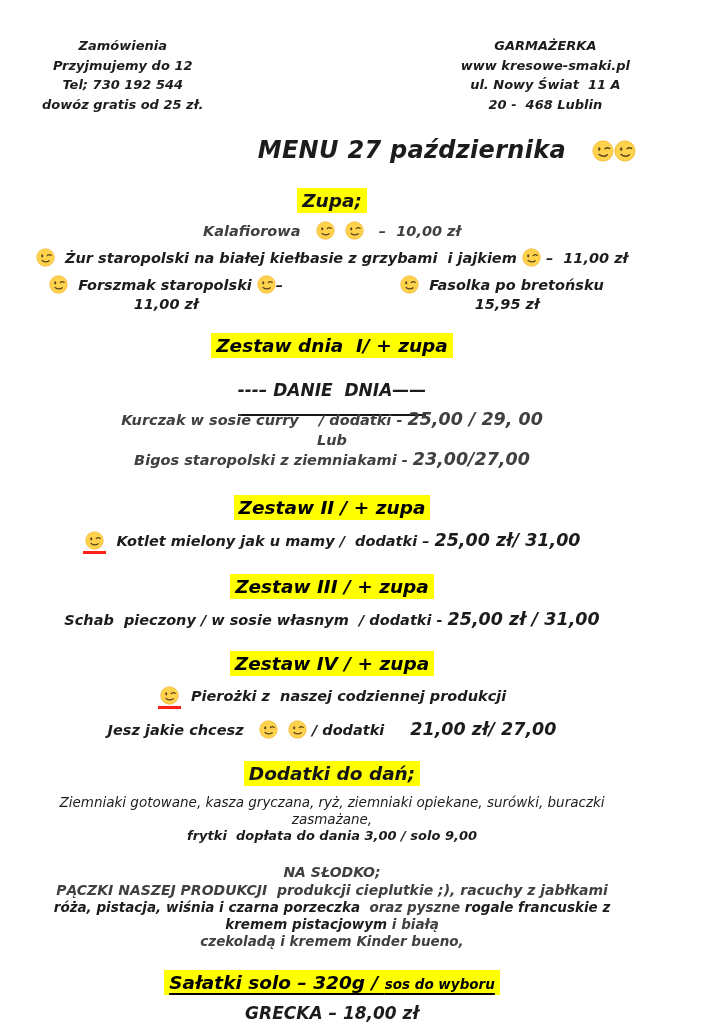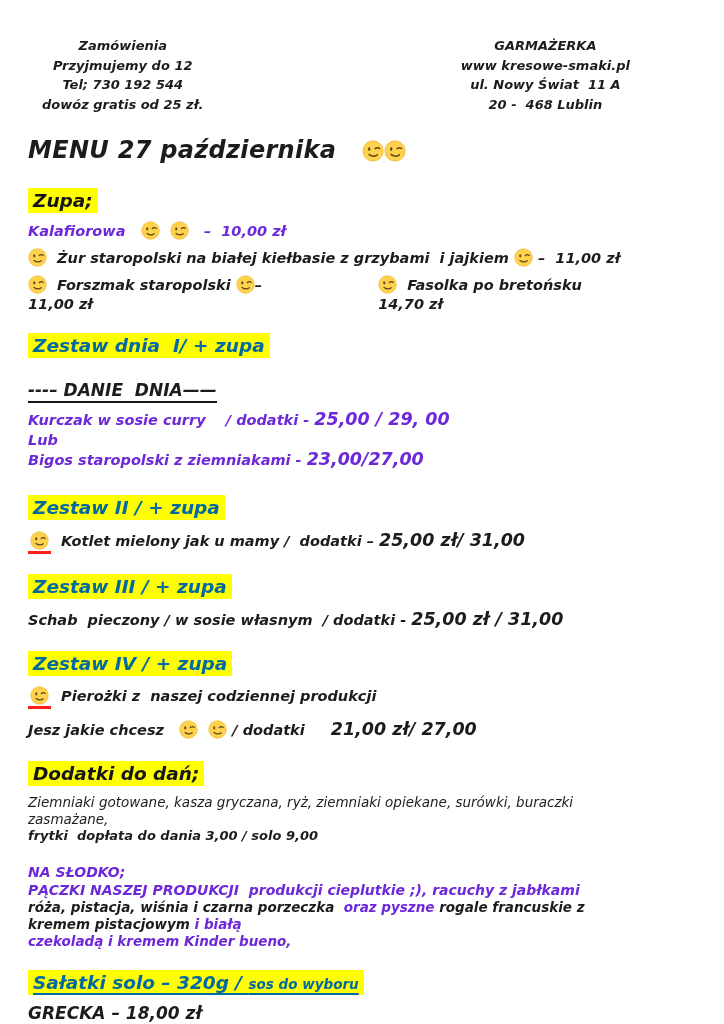--- a/index.html
+++ b/index.html
@@ -9,34 +9,34 @@
     font-style:italic;color:#1c1c1c;
   }
   .page{box-sizing:border-box;width:664px;height:1024px;padding:36px 28px 0;}
   .txt{white-space:pre-wrap;}
   
   .header{display:flex;justify-content:space-between;align-items:flex-start;}
   .header-block{font-size:13px;font-weight:600;line-height:1.5;text-align:center;}
   .header-left{margin-left:14px;}
   .header-right{margin-right:6px;}
   
-  .title-row{margin-top:22px;text-align:left;font-weight:700;font-size:24px;letter-spacing:.3px;}
+  .title-row{margin-top:22px;text-align:right;font-weight:700;font-size:24px;letter-spacing:.3px;}
   .title-row .emoji{width:22px;height:22px;vertical-align:-4px;}
   .title-gap{display:inline-block;width:26px;}
   
-  .line{text-align:left;font-weight:700;font-size:14.5px;line-height:1.25;font-style:italic;}
+  .line{text-align:center;font-weight:700;font-size:14.5px;line-height:1.25;font-style:italic;}
   .thin{font-weight:400;}
-  .red{color:#6d28d9;}
+  .red{color:#404040;}
   .price{font-size:17.5px;}
   .emoji{width:19px;height:19px;vertical-align:-4px;display:inline-block;}
   .emoji-underlined{display:inline-block;border-bottom:3px solid #ff2015;padding:0 2px 1px;}
   .hl{background:#ffff00;display:inline-block;padding:1px 5px;font-size:18.5px;font-weight:700;}
   .hl-black{color:#151515;}
-  .hl-red{color:#0369a1;}
-  .underline-black{border-bottom:2px solid #151515;padding-bottom:1px;}
+  .hl-red{color:#000000;}
+  .underline-black{border-bottom:2px solid #151515;padding-bottom:14px;}
   .salad-hl{text-decoration:underline;text-decoration-thickness:2px;text-underline-offset:4px;}
   .salad-hl .small{font-size:13.5px;margin-top:40px;}
   .two-col{display:flex;justify-content:center;gap:74px;}
   
   .mt-zupa{margin-top:24px;}
   .mt-8{margin-top:8px;}
   .mt-10{margin-top:10px;}
   .mt-sec{margin-top:20px;}
   .mt-daniednia{margin-top:22px;}
   .mt-big{margin-top:24px;}
@@ -111,21 +111,21 @@
       <span class="txt">Forszmak staropolski</span>
       <svg class="emoji">
           <use href="#wink"></use>
         </svg><span class="txt">– 11,00 zł</span>
     </span>
     <span>
       <svg class="emoji">
           <use href="#wink"></use>
         </svg>&nbsp;
       <span class="txt">Fasolka po bretońsku</span>&nbsp;&nbsp;
-      <span class="txt">14,70 zł</span>
+      <span class="txt">15,95 zł</span>
     </span>
   </div>
 
   <div class="line mt-sec">
     <span class="hl hl-red txt">Zestaw dnia  I/ + zupa</span>
   </div>
   <div class="line mt-daniednia">
     <span class="underline-black txt" style="font-size:17px">---– DANIE  DNIA——</span>
   </div>
   <div class="line mt-8 red">

